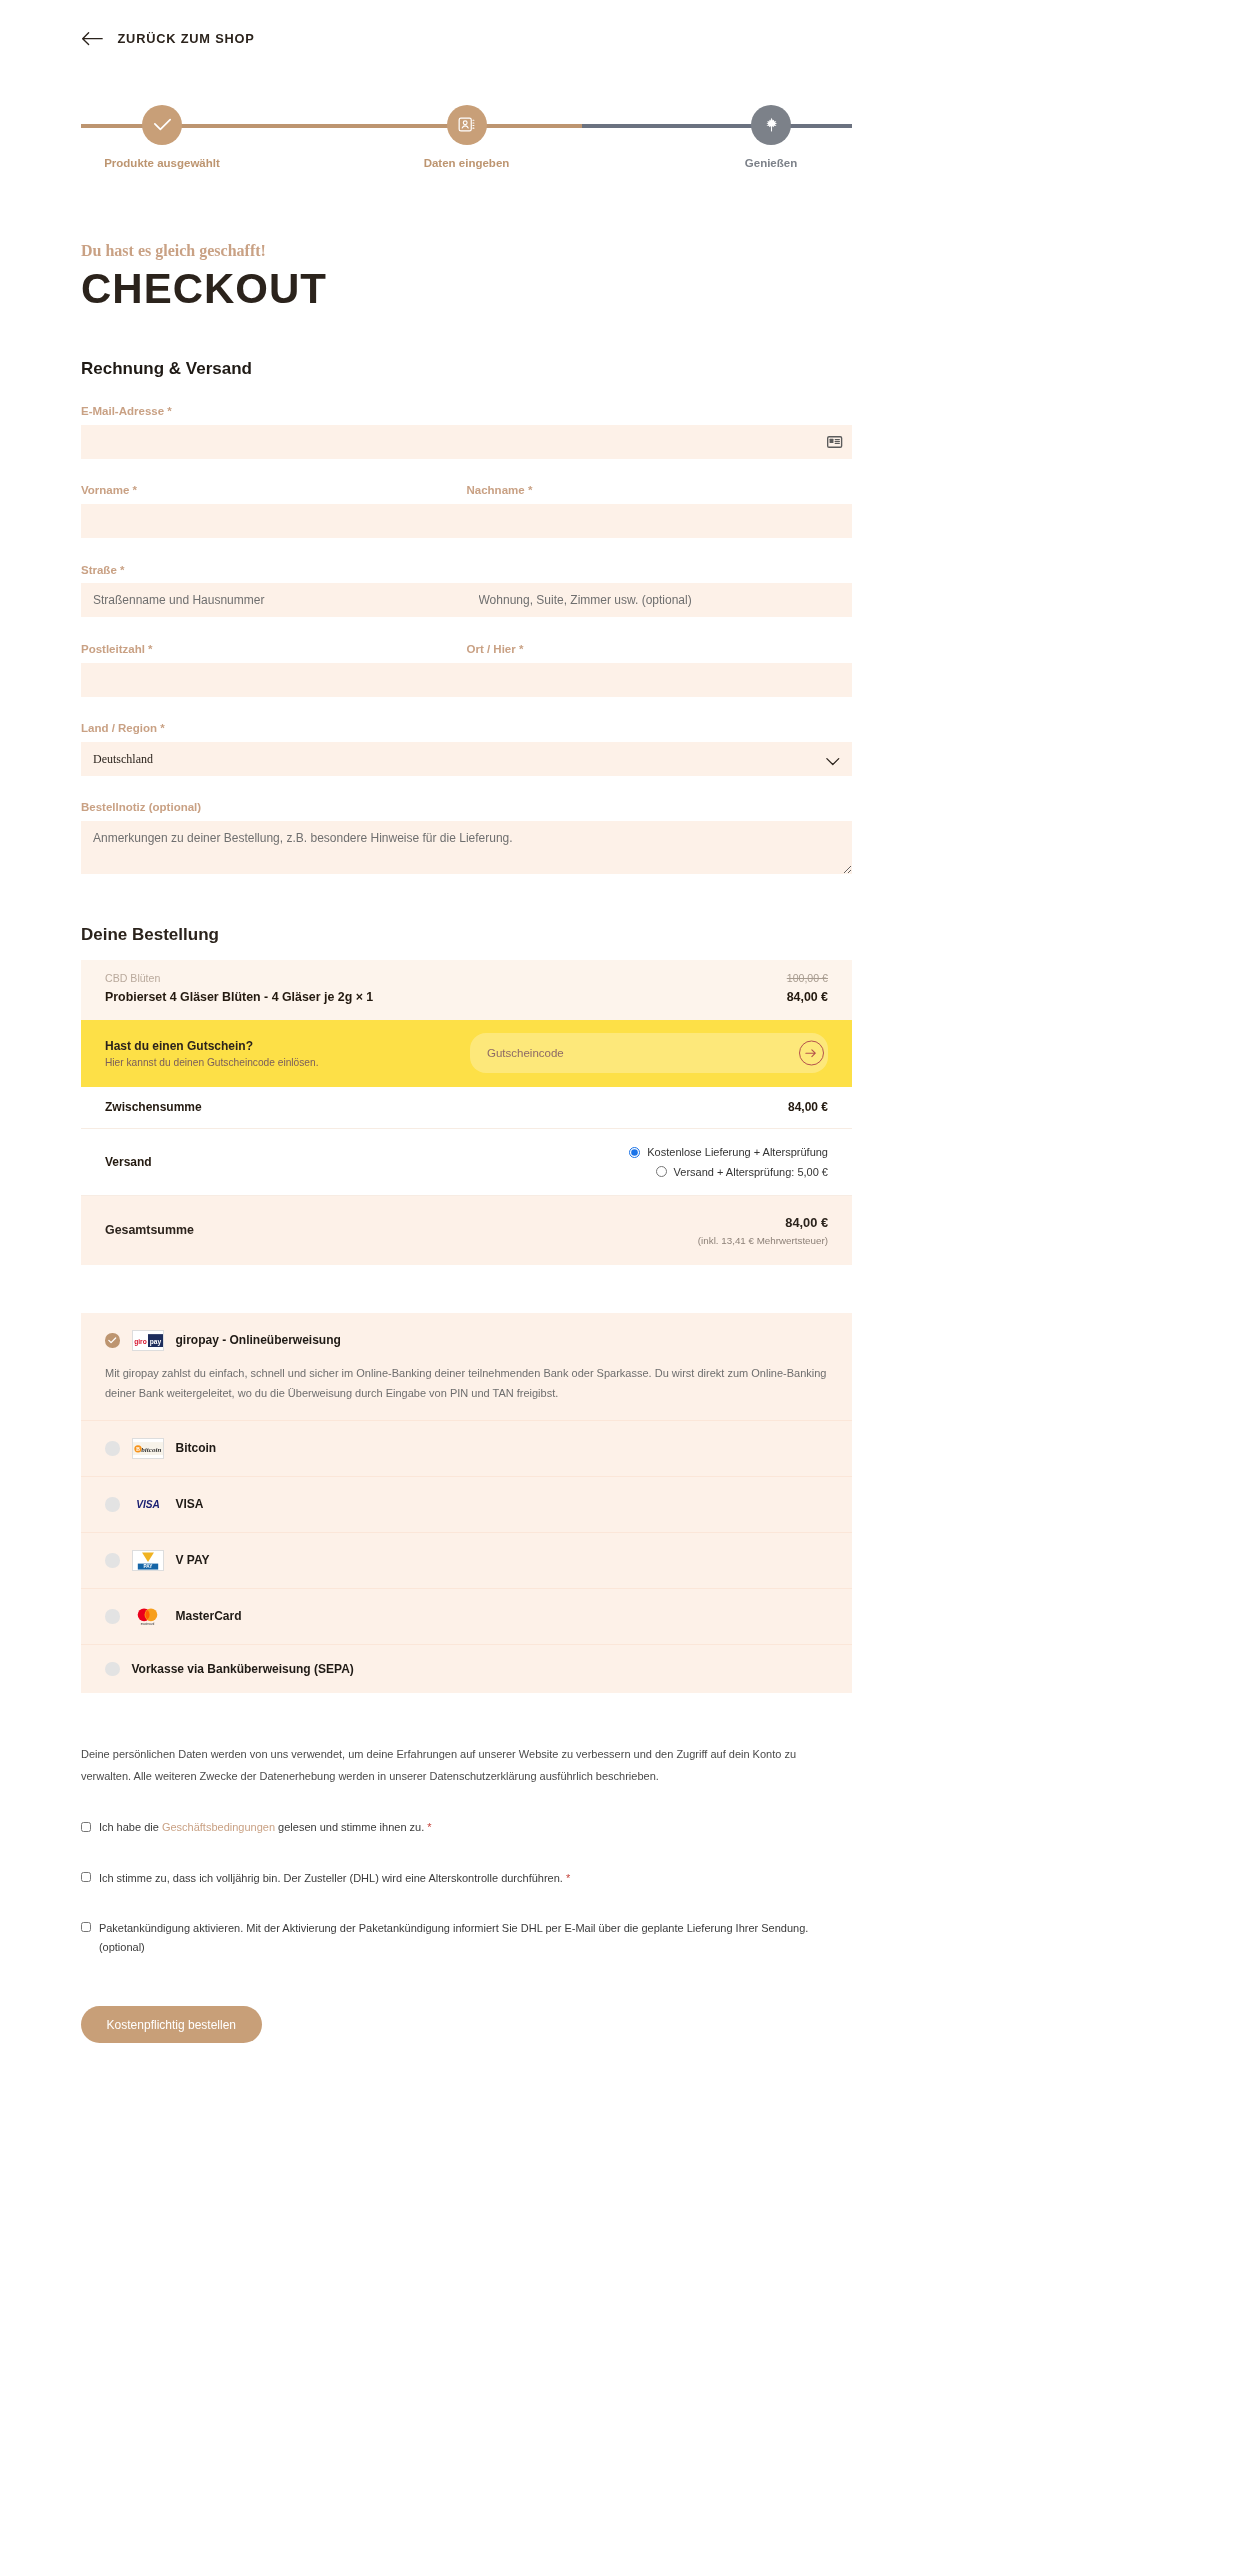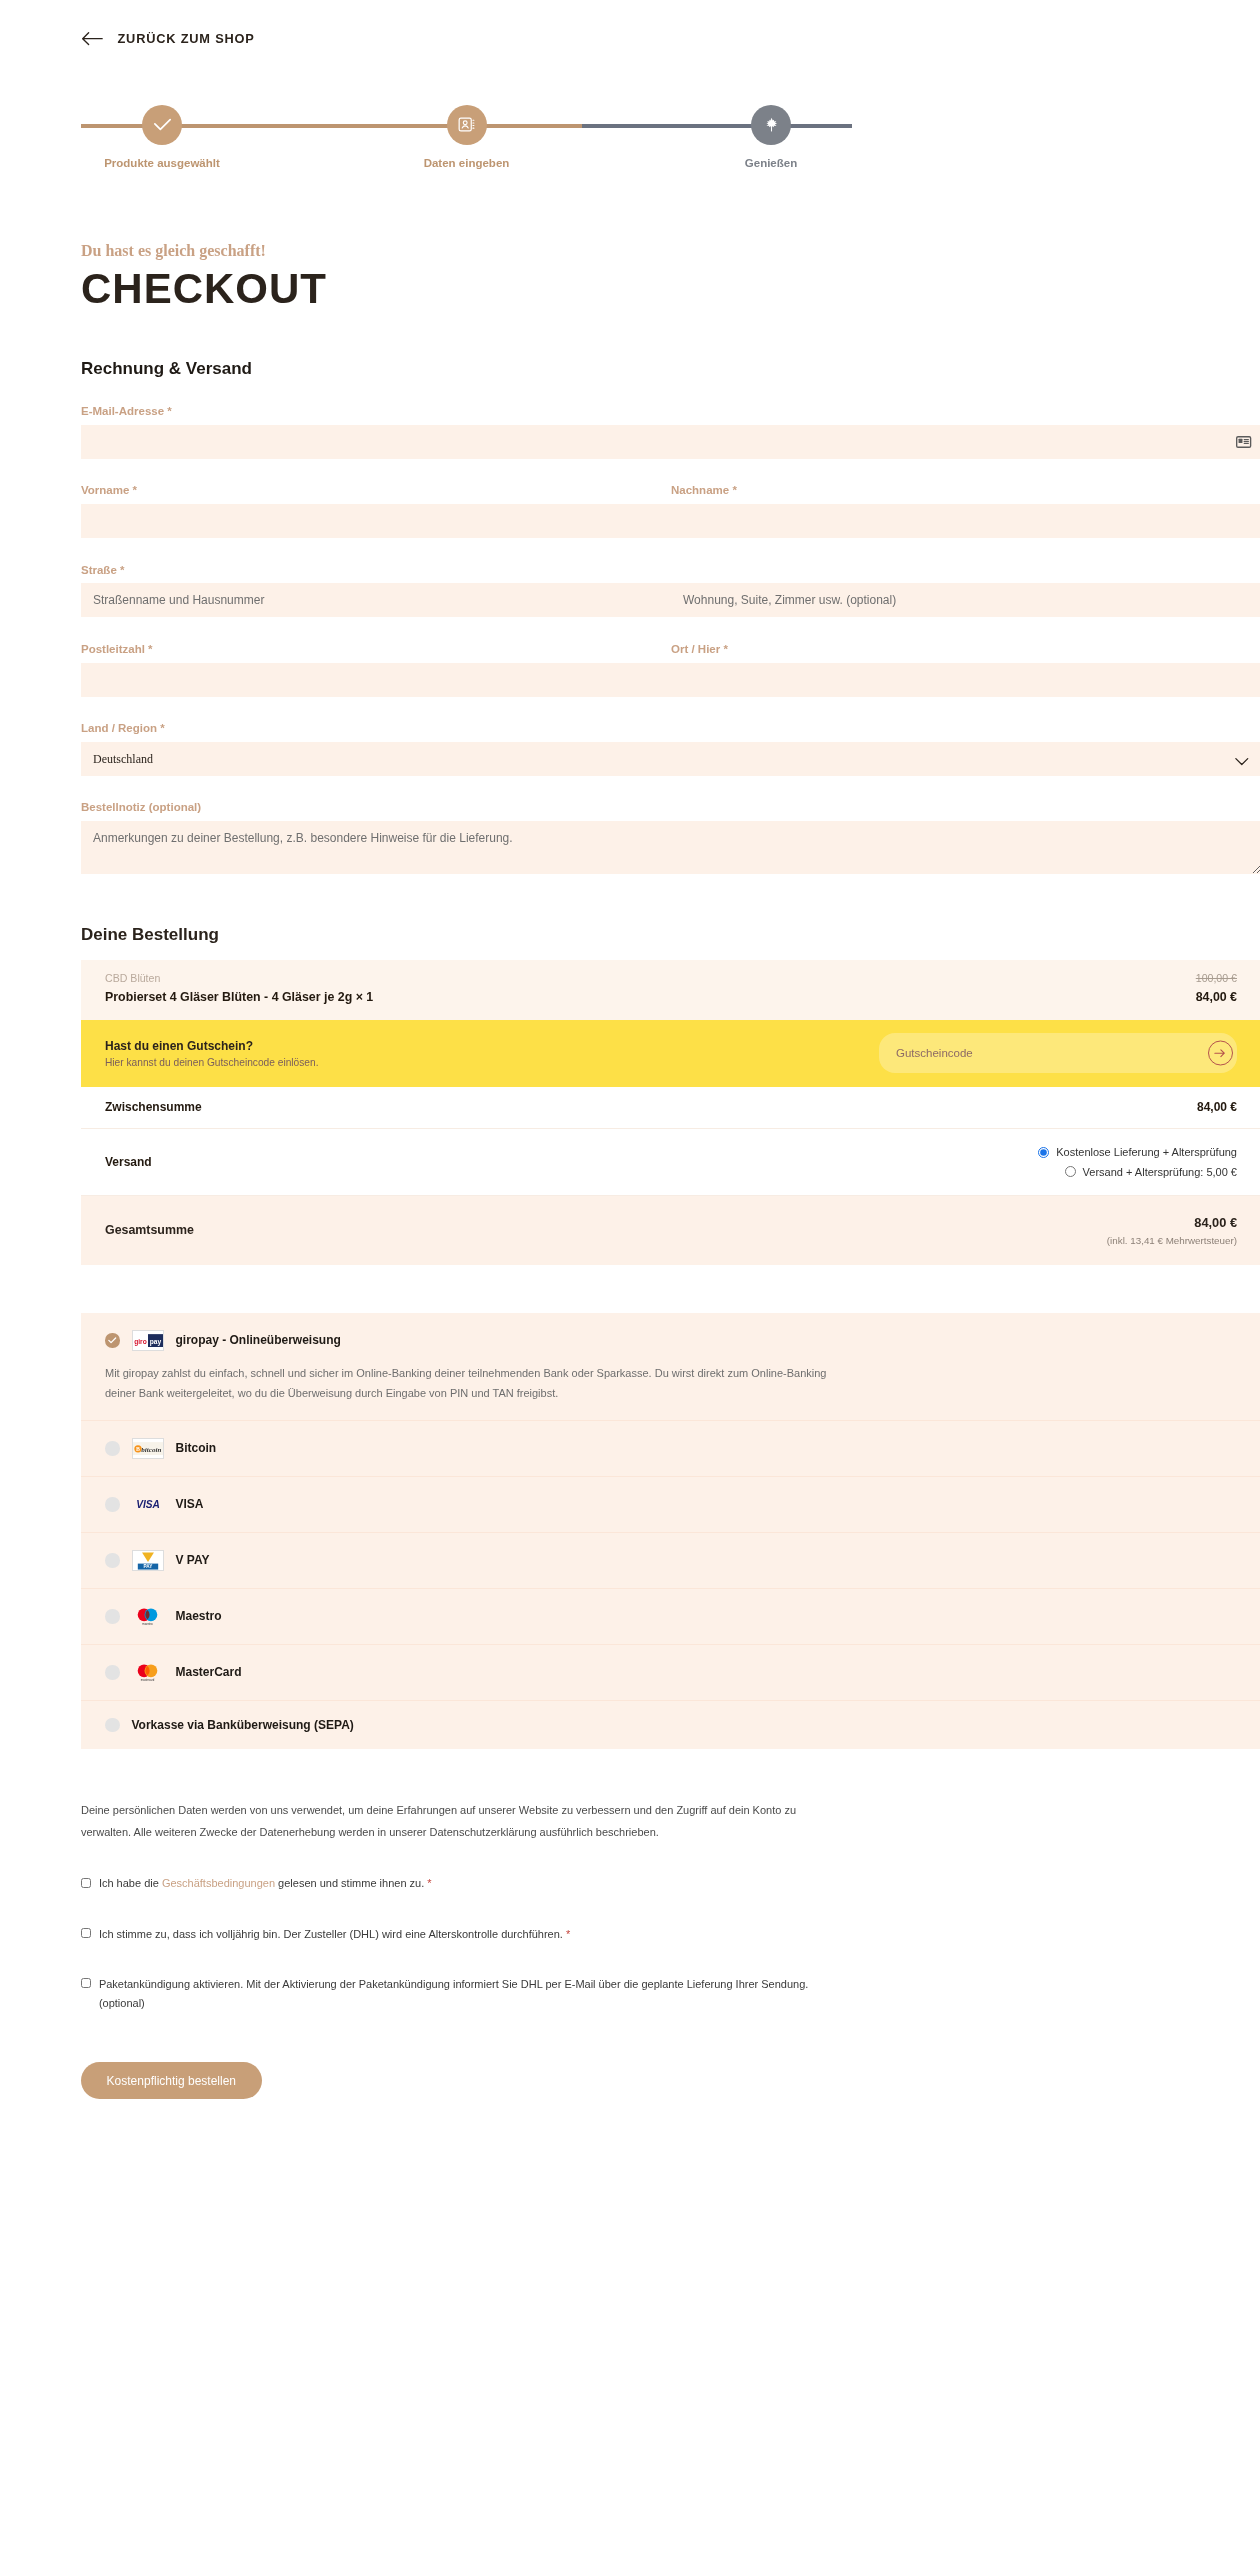--- a/index.html
+++ b/index.html
@@ -39,21 +39,21 @@
     margin: 14.5px auto 0; display: flex; align-items: center; justify-content: center;
     position: relative; z-index: 2;
   }
   .step.done .bubble, .step.active .bubble { background: #c89f78; }
   .step.inactive .bubble { background: #7c8189; }
   .step .caption { margin-top: 12px; font-size: 11.5px; font-weight: 700; }
   .step.done .caption, .step.active .caption { color: #bd9570; }
   .step.inactive .caption { color: #7c8189; }
 
   
-  .content { padding-left: 81px; }
+  .content { padding-left: 81px; padding-right: 409px; }
   .eyebrow {
     margin-top: 58px; font-family: "Liberation Serif", serif;
     font-size: 16px; color: #c9a184; font-weight: 700;
   }
   .title {
     margin-top: 5.1px; font-size: 42px; font-weight: 900;
     letter-spacing: 1px; color: #2b231c;
   }
   .section-title {
     margin-top: 46px; font-size: 17px; font-weight: 900; color: #1f1a15;
@@ -450,35 +450,20 @@
               <rect width="28" height="24" fill="#ffffff"></rect>
               <path d="M7 3h14l-7 11z" fill="#f0b323"></path>
               <rect x="2" y="16" width="24" height="7" fill="#1565a7"></rect>
               <text x="14" y="21.6" font-family="Liberation Sans, sans-serif" font-size="5.5" font-weight="bold" fill="#fff" text-anchor="middle">PAY</text>
             </svg>
           </span>
           <span class="pay-label">V PAY</span>
         </div>
       </div>
 
-      <div class="pay-item">
-        <div class="pay-head">
-
-          <span class="pay-radio"></span>
-          <span class="pay-logo plain">
-            <svg width="29" height="19" viewBox="0 0 34 22">
-              <circle cx="13" cy="9" r="7.5" fill="#eb001b"></circle>
-              <circle cx="21" cy="9" r="7.5" fill="#0099df"></circle>
-              <path d="M17 3.4a7.5 7.5 0 000 11.2 7.5 7.5 0 000-11.2z" fill="#6c2c2f"></path>
-              <text x="17" y="20.5" font-family="Liberation Sans, sans-serif" font-size="3.4" fill="#333" text-anchor="middle">maestro</text>
-            </svg>
-          </span>
-          <span class="pay-label">Maestro</span>
-        </div>
-      </div>
 
       <div class="pay-item">
         <div class="pay-head">
           <span class="pay-radio"></span>
           <span class="pay-logo plain">
             <svg width="29" height="19" viewBox="0 0 34 22">
               <circle cx="13" cy="9" r="7.5" fill="#eb001b"></circle>
               <circle cx="21" cy="9" r="7.5" fill="#f79e1b"></circle>
               <path d="M17 3.4a7.5 7.5 0 000 11.2 7.5 7.5 0 000-11.2z" fill="#ff5f00"></path>
               <text x="17" y="20.5" font-family="Liberation Sans, sans-serif" font-size="3.2" fill="#333" text-anchor="middle">mastercard</text>

